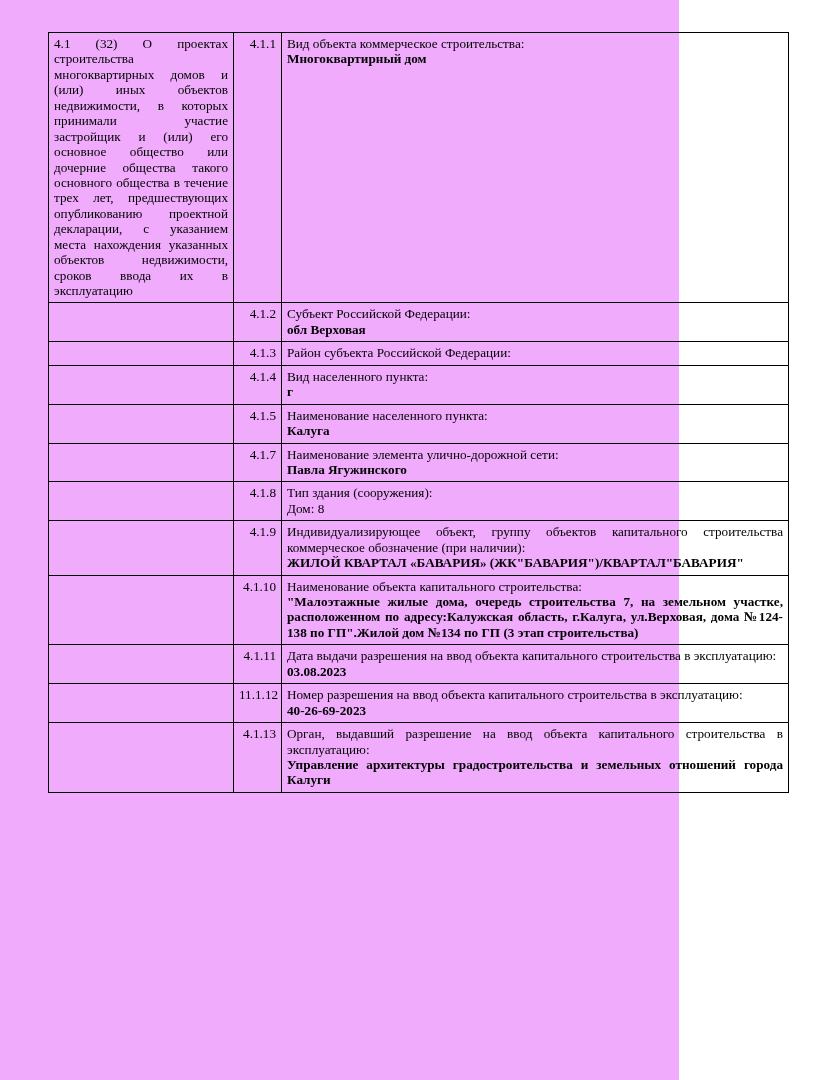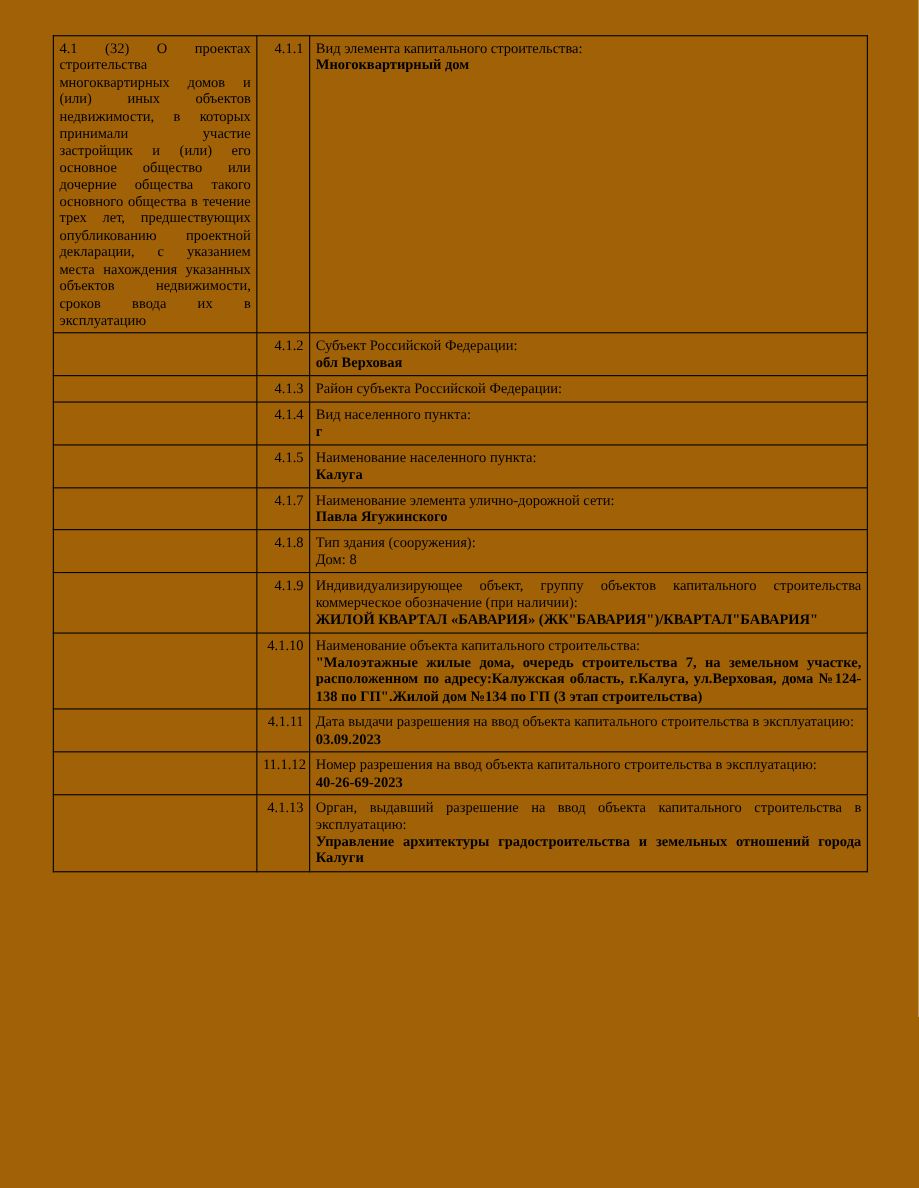--- a/index.html
+++ b/index.html
@@ -7,25 +7,25 @@
     padding: 0;
     background: #ffffff;
   }
   body {
     width: 835px;
     min-height: 1080px;
     font-family: "Liberation Serif", serif;
     color: #000000;
   }
   .page {
-    width: 835px;
+    width: 679px;
     min-height: 1080px;
     box-sizing: border-box;
     padding: 32px 44px 20px 48px;
-    background: #a16207;
+    background: #f0abfc;
   }
   table.decl {
     width: 740px;
     border-collapse: collapse;
     table-layout: fixed;
     font-size: 13.2px;
     line-height: 1.17;
   }
   table.decl td {
     border: 1px solid #000000;
@@ -71,21 +71,21 @@
       <col class="c2">
       <col class="c3">
     </colgroup>
     <tbody>
       <tr>
         <td class="labelcell" rowspan="1">
           <span class="q">4.1 (32) О проектах строительства многоквартирных домов и (или) иных объектов недвижимости, в которых принимали участие застройщик и (или) его основное общество или дочерние общества такого основного общества в течение трех лет, предшествующих опубликованию проектной декларации, с указанием места нахождения указанных объектов недвижимости, сроков ввода их в эксплуатацию</span>
         </td>
         <td class="numcell">4.1.1</td>
         <td class="bodycell">
-          <span class="q">Вид элемента капитального строительства:</span>
+          <span class="q">Вид объекта коммерческое строительства:</span>
           <span class="ans">Многоквартирный дом</span>
         </td>
       </tr>
 
       <tr>
         <td class="labelcell empty"></td>
         <td class="numcell">4.1.2</td>
         <td class="bodycell">
           <span class="q">Субъект Российской Федерации:</span>
           <span class="ans">обл Верховая</span>
@@ -153,21 +153,21 @@
           <span class="q">Наименование объекта капитального строительства:</span>
           <span class="ans">"Малоэтажные жилые дома, очередь строительства 7, на земельном участке, расположенном по адресу:Калужская область, г.Калуга, ул.Верховая, дома №124-138 по ГП".Жилой дом №134 по ГП (3 этап строительства)</span>
         </td>
       </tr>
 
       <tr>
         <td class="labelcell empty"></td>
         <td class="numcell">4.1.11</td>
         <td class="bodycell">
           <span class="q">Дата выдачи разрешения на ввод объекта капитального строительства в эксплуатацию:</span>
-          <span class="ans">03.09.2023</span>
+          <span class="ans">03.08.2023</span>
         </td>
       </tr>
 
       <tr>
         <td class="labelcell empty"></td>
         <td class="numcell">11.1.12</td>
         <td class="bodycell">
           <span class="q">Номер разрешения на ввод объекта капитального строительства в эксплуатацию:</span>
           <span class="ans">40-26-69-2023</span>
         </td>

